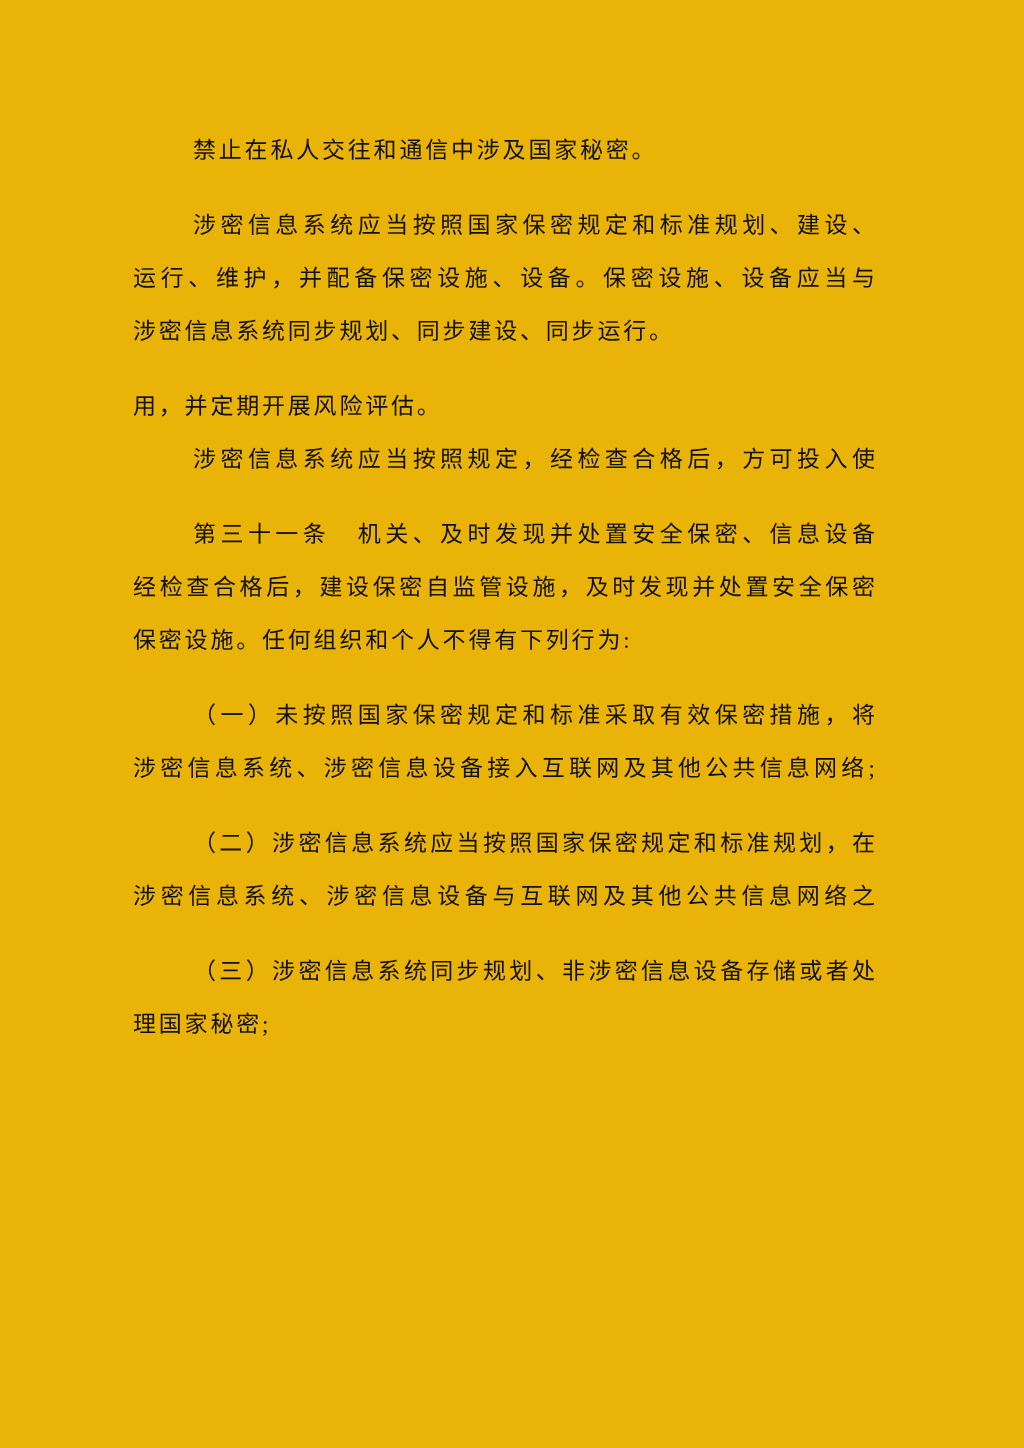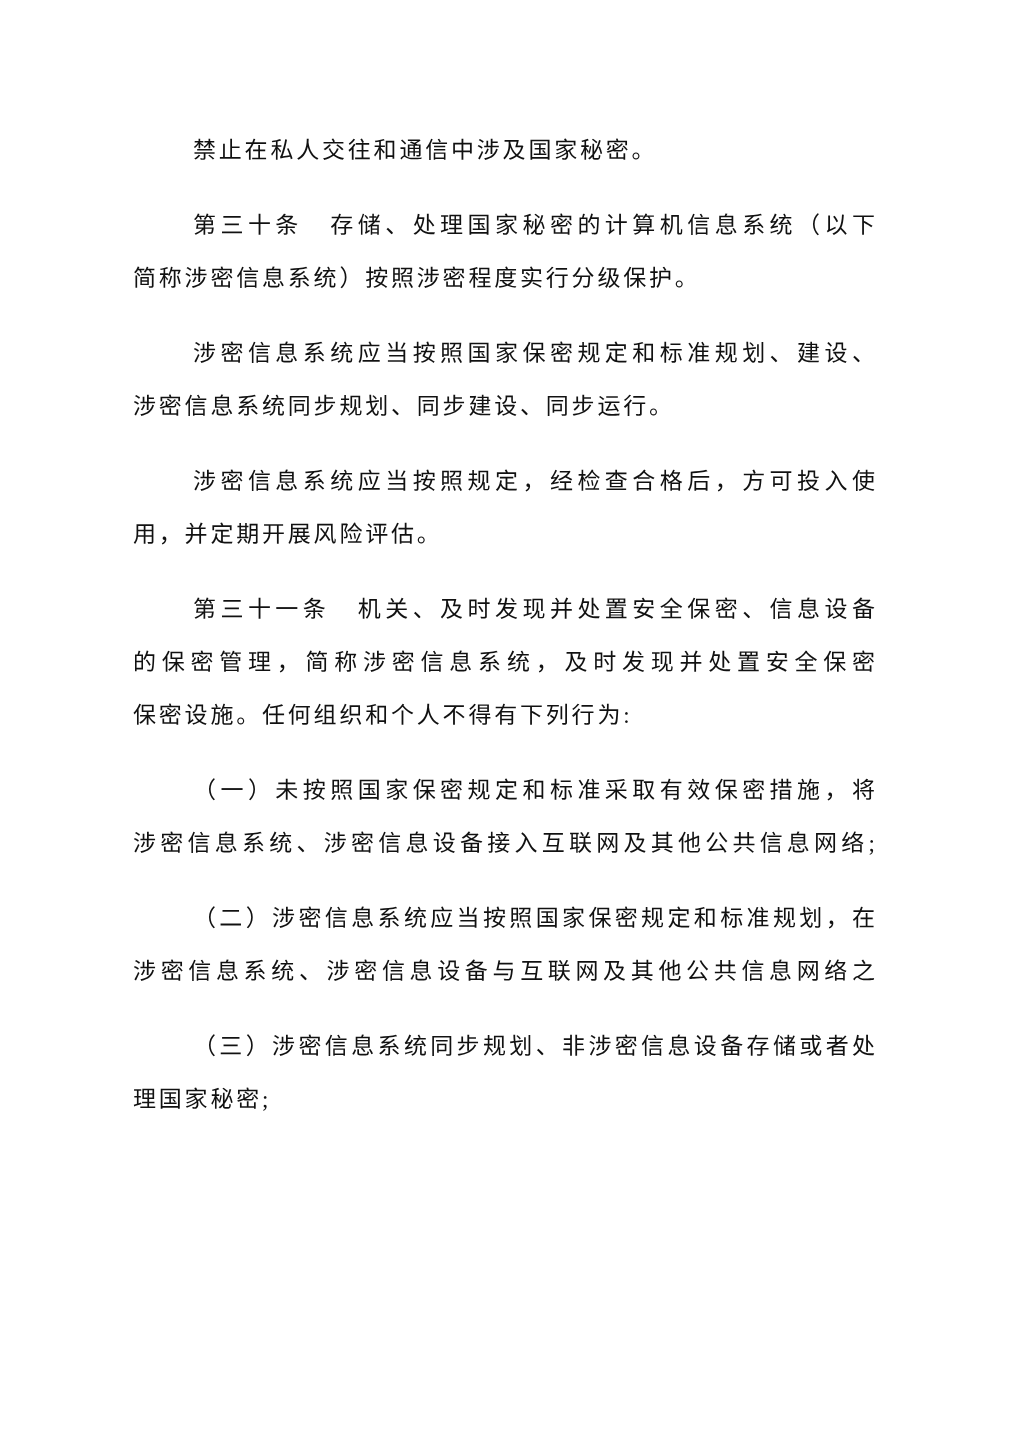--- a/index.html
+++ b/index.html
@@ -5,21 +5,21 @@
   html, body {
     margin: 0;
     padding: 0;
     background: #e9e9e9;
   }
   .page {
     position: relative;
     width: 1024px;
     height: 1448px;
     margin: 0 auto;
-    background: #ffffff;
+    background: #eab308;
     overflow: hidden;
     font-family: "Liberation Serif", "DejaVu Serif", serif;
     color: #111111;
   }
   .doc-body {
     position: absolute;
     left: 133px;
     top: 124px;
     width: 742px;
   }
@@ -47,34 +47,31 @@
 </style>
 </head>
 <body>
 
 <div class="page">
   <div class="doc-body">
       <div class="para">
         <div class="line first">禁止在私人交往和通信中涉及国家秘密。</div>
       </div>
       <div class="para">
-        <div class="line first full">第三十条　存储、处理国家秘密的计算机信息系统（以下</div>
-        <div class="line">简称涉密信息系统）按照涉密程度实行分级保护。</div>
-      </div>
-      <div class="para">
         <div class="line first full">涉密信息系统应当按照国家保密规定和标准规划、建设、</div>
+        <div class="line full">运行、维护，并配备保密设施、设备。保密设施、设备应当与</div>
         <div class="line">涉密信息系统同步规划、同步建设、同步运行。</div>
       </div>
       <div class="para">
+        <div class="line">用，并定期开展风险评估。</div>
         <div class="line first full">涉密信息系统应当按照规定，经检查合格后，方可投入使</div>
-        <div class="line">用，并定期开展风险评估。</div>
       </div>
       <div class="para">
         <div class="line first full">第三十一条　机关、及时发现并处置安全保密、信息设备</div>
-        <div class="line full">的保密管理，简称涉密信息系统，及时发现并处置安全保密</div>
+        <div class="line full">经检查合格后，建设保密自监管设施，及时发现并处置安全保密</div>
         <div class="line">保密设施。任何组织和个人不得有下列行为:</div>
       </div>
       <div class="para">
         <div class="line first full">（一）未按照国家保密规定和标准采取有效保密措施，将</div>
         <div class="line full">涉密信息系统、涉密信息设备接入互联网及其他公共信息网络;</div>
       </div>
       <div class="para">
         <div class="line first full">（二）涉密信息系统应当按照国家保密规定和标准规划，在</div>
         <div class="line full">涉密信息系统、涉密信息设备与互联网及其他公共信息网络之</div>
       </div>

